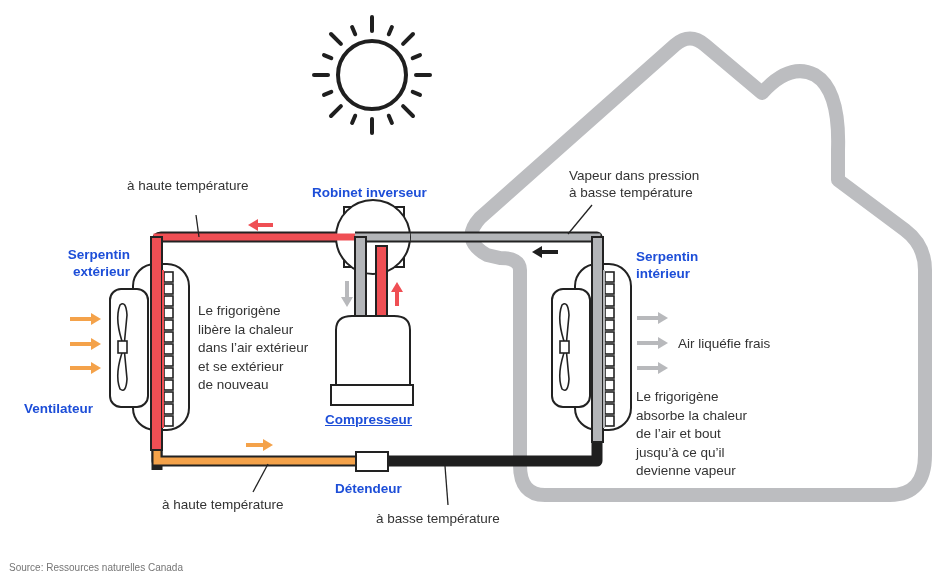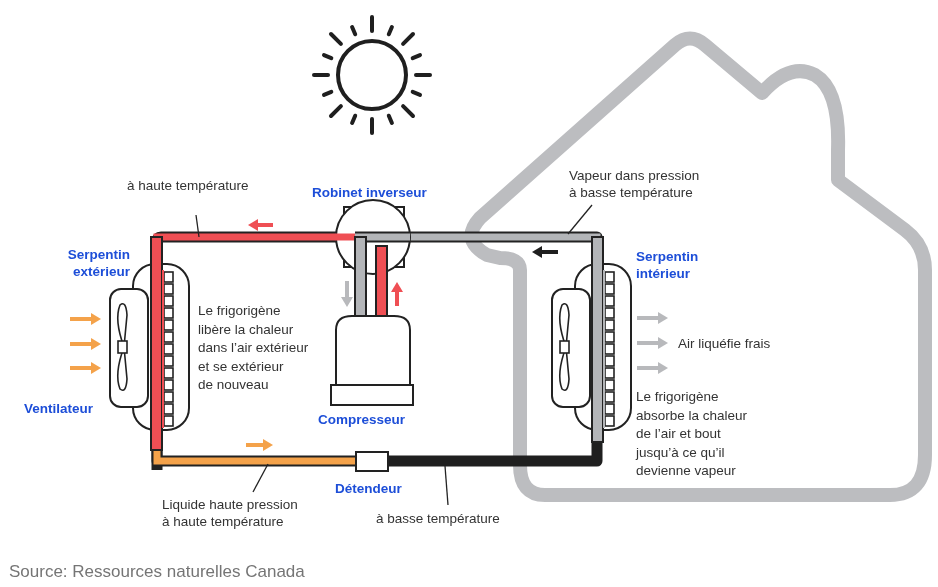--- a/index.html
+++ b/index.html
@@ -1,21 +1,21 @@
 <!DOCTYPE html>
 <html><head>
 <meta charset="utf-8">
 <style>
   html, body { margin: 0; padding: 0; background: #ffffff; }
   body { width: 938px; height: 587px; position: relative; overflow: hidden;
          font-family: "Liberation Sans", "DejaVu Sans", sans-serif; color: #2b2b2b; }
   svg#diagram { position: absolute; left: 0; top: 0; }
   .lbl { position: absolute; font-size: 13.5px; line-height: 17px; color: #333333; white-space: pre; }
   .lbl.bold { font-weight: bold; color: #1d4ed8; }
-  .src { position: absolute; left: 9px; top: 562px; font-size: 17px; color: #757575; }
+  .src { position: absolute; left: 9px; top: 562px; font-size: 10px; color: #757575; }
 </style>
 </head>
 <body>
 
 <svg id="diagram" width="938" height="587" viewBox="0 0 938 587">
 
   <path d="M 487 255 Q 460 240 480 218 L 675 45 Q 690 32 705 45 L 762 93 Q 790 62 815 75 Q 840 90 838 150 L 838 180 L 905 230 Q 925 245 925 270 L 925 455 Q 925 495 890 495 L 545 495 Q 520 495 520 465 L 520 270 Q 520 258 500 258 Z" fill="none" stroke="#bcbdc0" stroke-width="14" stroke-linejoin="round"></path>
 
   <g transform="translate(372,75)" stroke="#1f1f1f" stroke-width="4" stroke-linecap="round" fill="none">
     <circle r="34"></circle>
@@ -187,19 +187,19 @@
   </g>
 </svg>
 
 <div class="lbl" style="left:127px;top:177px;"><div>à haute température</div></div>
 <div class="lbl bold" style="left:312px;top:184px;">Robinet inverseur</div>
 <div class="lbl" style="left:569px;top:167px;"><div>Vapeur dans pression</div><div>à basse température</div></div>
 <div class="lbl bold" style="left:62px;top:246px;text-align:right;width:68px;"><div>Serpentin</div><div>extérieur</div></div>
 <div class="lbl bold" style="left:636px;top:248px;"><div>Serpentin</div><div>intérieur</div></div>
 <div class="lbl bold" style="left:24px;top:400px;">Ventilateur</div>
 <div class="lbl" style="left:198px;top:302px;line-height:18.5px;"><div>Le frigorigène</div><div>libère la chaleur</div><div>dans l’air extérieur</div><div>et se extérieur</div><div>de nouveau</div></div>
-<div class="lbl bold" style="left:318px;top:411px;">Compresseur</div>
+<div class="lbl bold" style="left:325px;top:411px;text-decoration:underline;">Compresseur</div>
 <div class="lbl" style="left:678px;top:335px;">Air liquéfie frais</div>
 <div class="lbl" style="left:636px;top:388px;line-height:18.5px;"><div>Le frigorigène</div><div>absorbe la chaleur</div><div>de l’air et bout</div><div>jusqu’à ce qu’il</div><div>devienne vapeur</div></div>
 <div class="lbl bold" style="left:335px;top:480px;">Détendeur</div>
-<div class="lbl" style="left:162px;top:496px;"><div>Liquide haute pression</div><div>à haute température</div></div>
+<div class="lbl" style="left:162px;top:496px;"><div>à haute température</div></div>
 <div class="lbl" style="left:376px;top:510px;"><div>à basse température</div></div>
 <div class="src">Source: Ressources naturelles Canada</div>
 
 </body></html>

